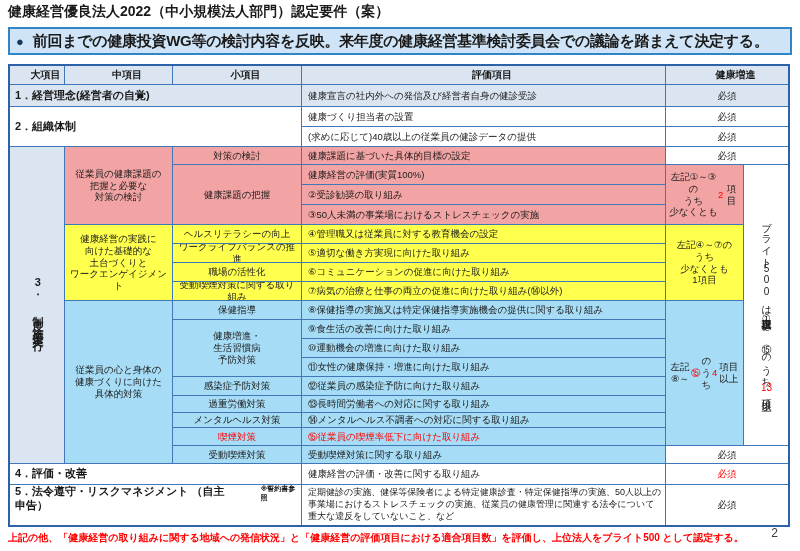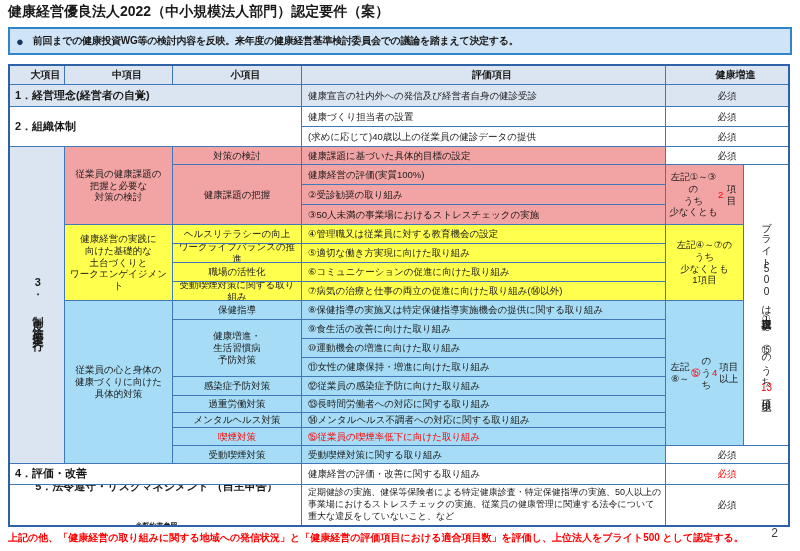--- a/index.html
+++ b/index.html
@@ -8,40 +8,40 @@
     --noticeBorder:#2e86c8; --bullet:#17375e; --text:#1a1a1a; --pageNum:#3a3a3a;
   }
   html,body{margin:0;padding:0;width:800px;height:551px;background:#ffffff;
     font-family:"Liberation Sans","DejaVu Sans",sans-serif;color:var(--text);overflow:hidden;}
   body{position:relative;}
   .title{position:absolute;left:8px;top:3px;font-size:14px;font-weight:bold;white-space:nowrap;}
   .notice{position:absolute;left:8px;top:27px;width:768px;height:24px;
     background:var(--noticeBg);border:2px solid var(--noticeBorder);
     display:flex;align-items:center;gap:9px;padding:0 6px;}
   .notice .dot{color:var(--bullet);font-size:13px;line-height:1;}
-  .notice .ntext{font-size:10px;font-weight:bold;white-space:nowrap;letter-spacing:-0.3px;}
+  .notice .ntext{font-size:15px;font-weight:bold;white-space:nowrap;letter-spacing:-0.3px;}
   .tbl{position:absolute;left:8px;top:64px;display:grid;gap:1px;
     background:var(--grid);border:2px solid var(--outer);
     grid-template-columns:54px 107px 128px 363px 77px 44px;
     grid-template-rows:18px 21px 19px 19px 17px 19px 19px 19px 18px 18px 18px 18px 18px 18px 18px 18px 18px 16px 14px 17px 17px 20px 40px;}
   .c{background:#fff;display:flex;align-items:center;justify-content:center;
     text-align:center;font-size:9.5px;line-height:1.25;white-space:pre-line;
     padding:0 3px;box-sizing:border-box;overflow:hidden;}
   .l{justify-content:flex-start;text-align:left;padding-left:6px;}
   .hd{font-weight:bold;font-size:10px;padding-left:20px;}
   .lbl{font-weight:bold;font-size:11px;justify-content:flex-start;text-align:left;padding-left:5px;}
   .lb{background:var(--lightblue);} .pk{background:var(--pink);}
   .yl{background:var(--yellow);} .cy{background:var(--cyan);}
   .red{color:var(--red);}
   .v{writing-mode:vertical-rl;text-orientation:upright;}
   .vbig{font-size:11px;font-weight:bold;letter-spacing:4px;}
   .vbright{font-size:10px;letter-spacing:0.6px;line-height:1;}
   .tcy{text-combine-upright:all;}
   .note-small{font-size:7px;font-weight:bold;display:block;}
-  .col5lbl{flex-direction:column;align-items:center;justify-content:center;gap:28px;}
+  .col5lbl{flex-direction:row;align-items:flex-start;justify-content:center;gap:28px;}
   .evsm{font-size:9px;line-height:1.3;}
   .footnote{position:absolute;left:8px;top:531px;font-size:10px;font-weight:bold;color:var(--red);white-space:nowrap;}
   .pagenum{position:absolute;right:22px;top:526px;font-size:12px;color:var(--pageNum);}
 </style>
 </head>
 <body>
 
 <div class="title">健康経営優良法人2022（中小規模法人部門）認定要件（案）</div>
 
 <div class="notice">

